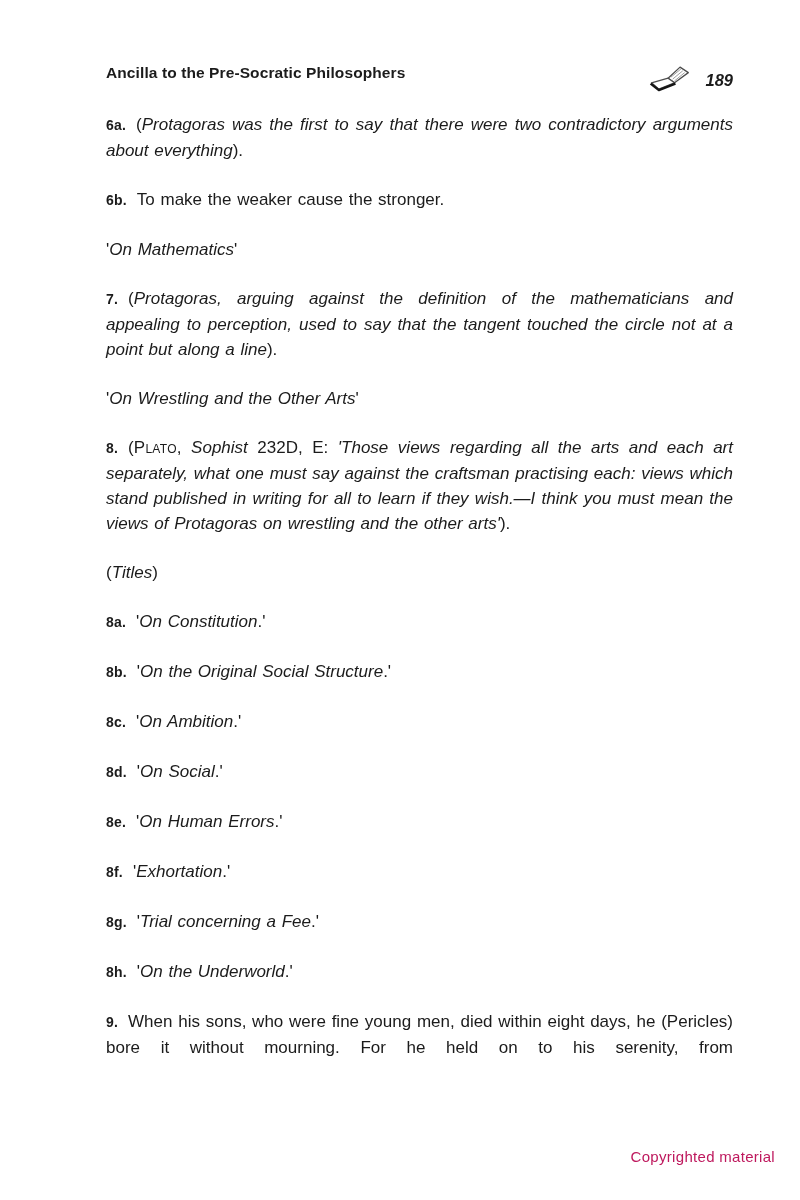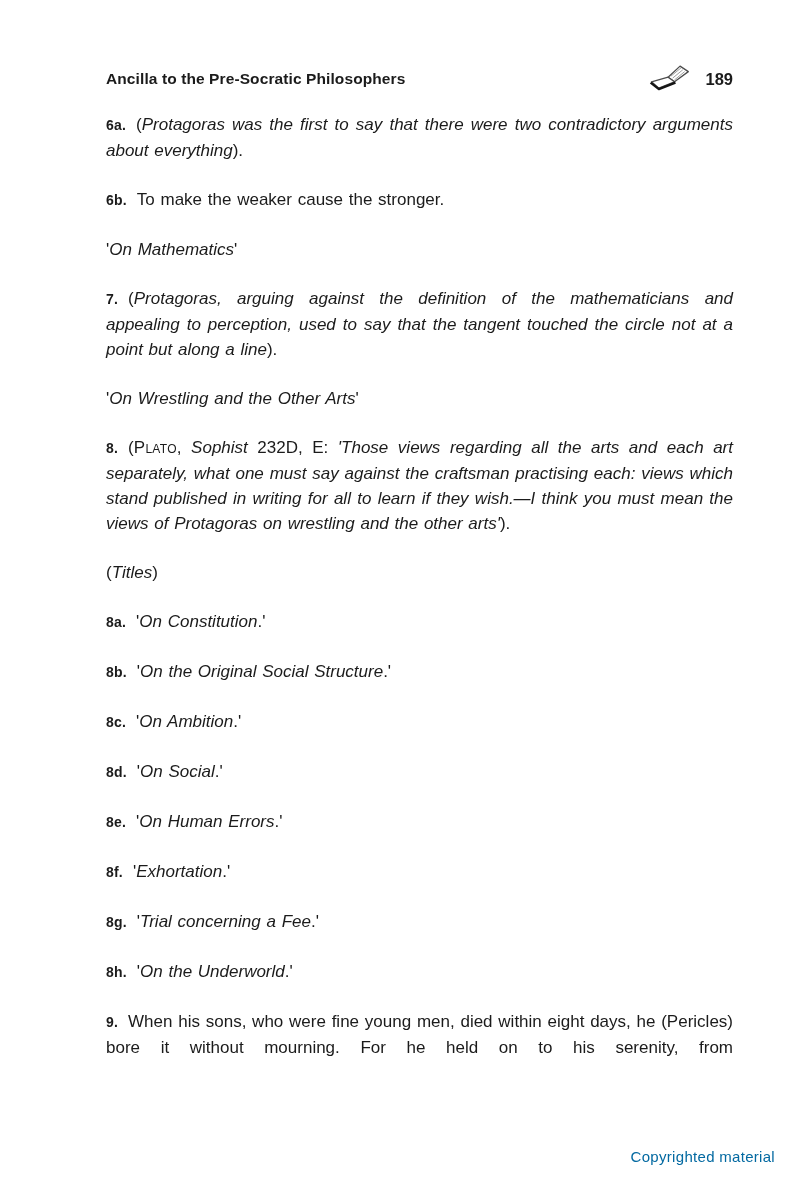--- a/index.html
+++ b/index.html
@@ -17,34 +17,35 @@
     color: #1b1b1b;
   }
   .content {
     position: absolute;
     left: 106px;
     top: 64px;
     width: 627px;
   }
   .header {
     display: flex;
-    align-items: center;
+    align-items: flex-start;
     justify-content: space-between;
     margin-bottom: 18px;
     height: 30px;
   }
   .header-title {
     font-size: 15.5px;
     font-weight: 700;
     letter-spacing: 0.1px;
   }
   .header-right {
     display: flex;
     align-items: center;
     gap: 13px;
+    font-style: italic;
   }
   .book-icon {
     display: inline-block;
     width: 46px;
     height: 32px;
     line-height: 0;
   }
   .page-number {
     font-size: 16.5px;
     font-weight: 700;
@@ -77,21 +78,21 @@
   }
   .s-smallcaps {
     font-variant: small-caps;
     letter-spacing: 0.3px;
   }
   .footer {
     position: absolute;
     right: 25px;
     top: 1148px;
     font-size: 15px;
-    color: #0369a1;
+    color: #be185d;
     letter-spacing: 0.3px;
   }
 </style>
 </head>
 <body>
 
 <div class="page">
   <div class="content">
 
     <div class="header">

